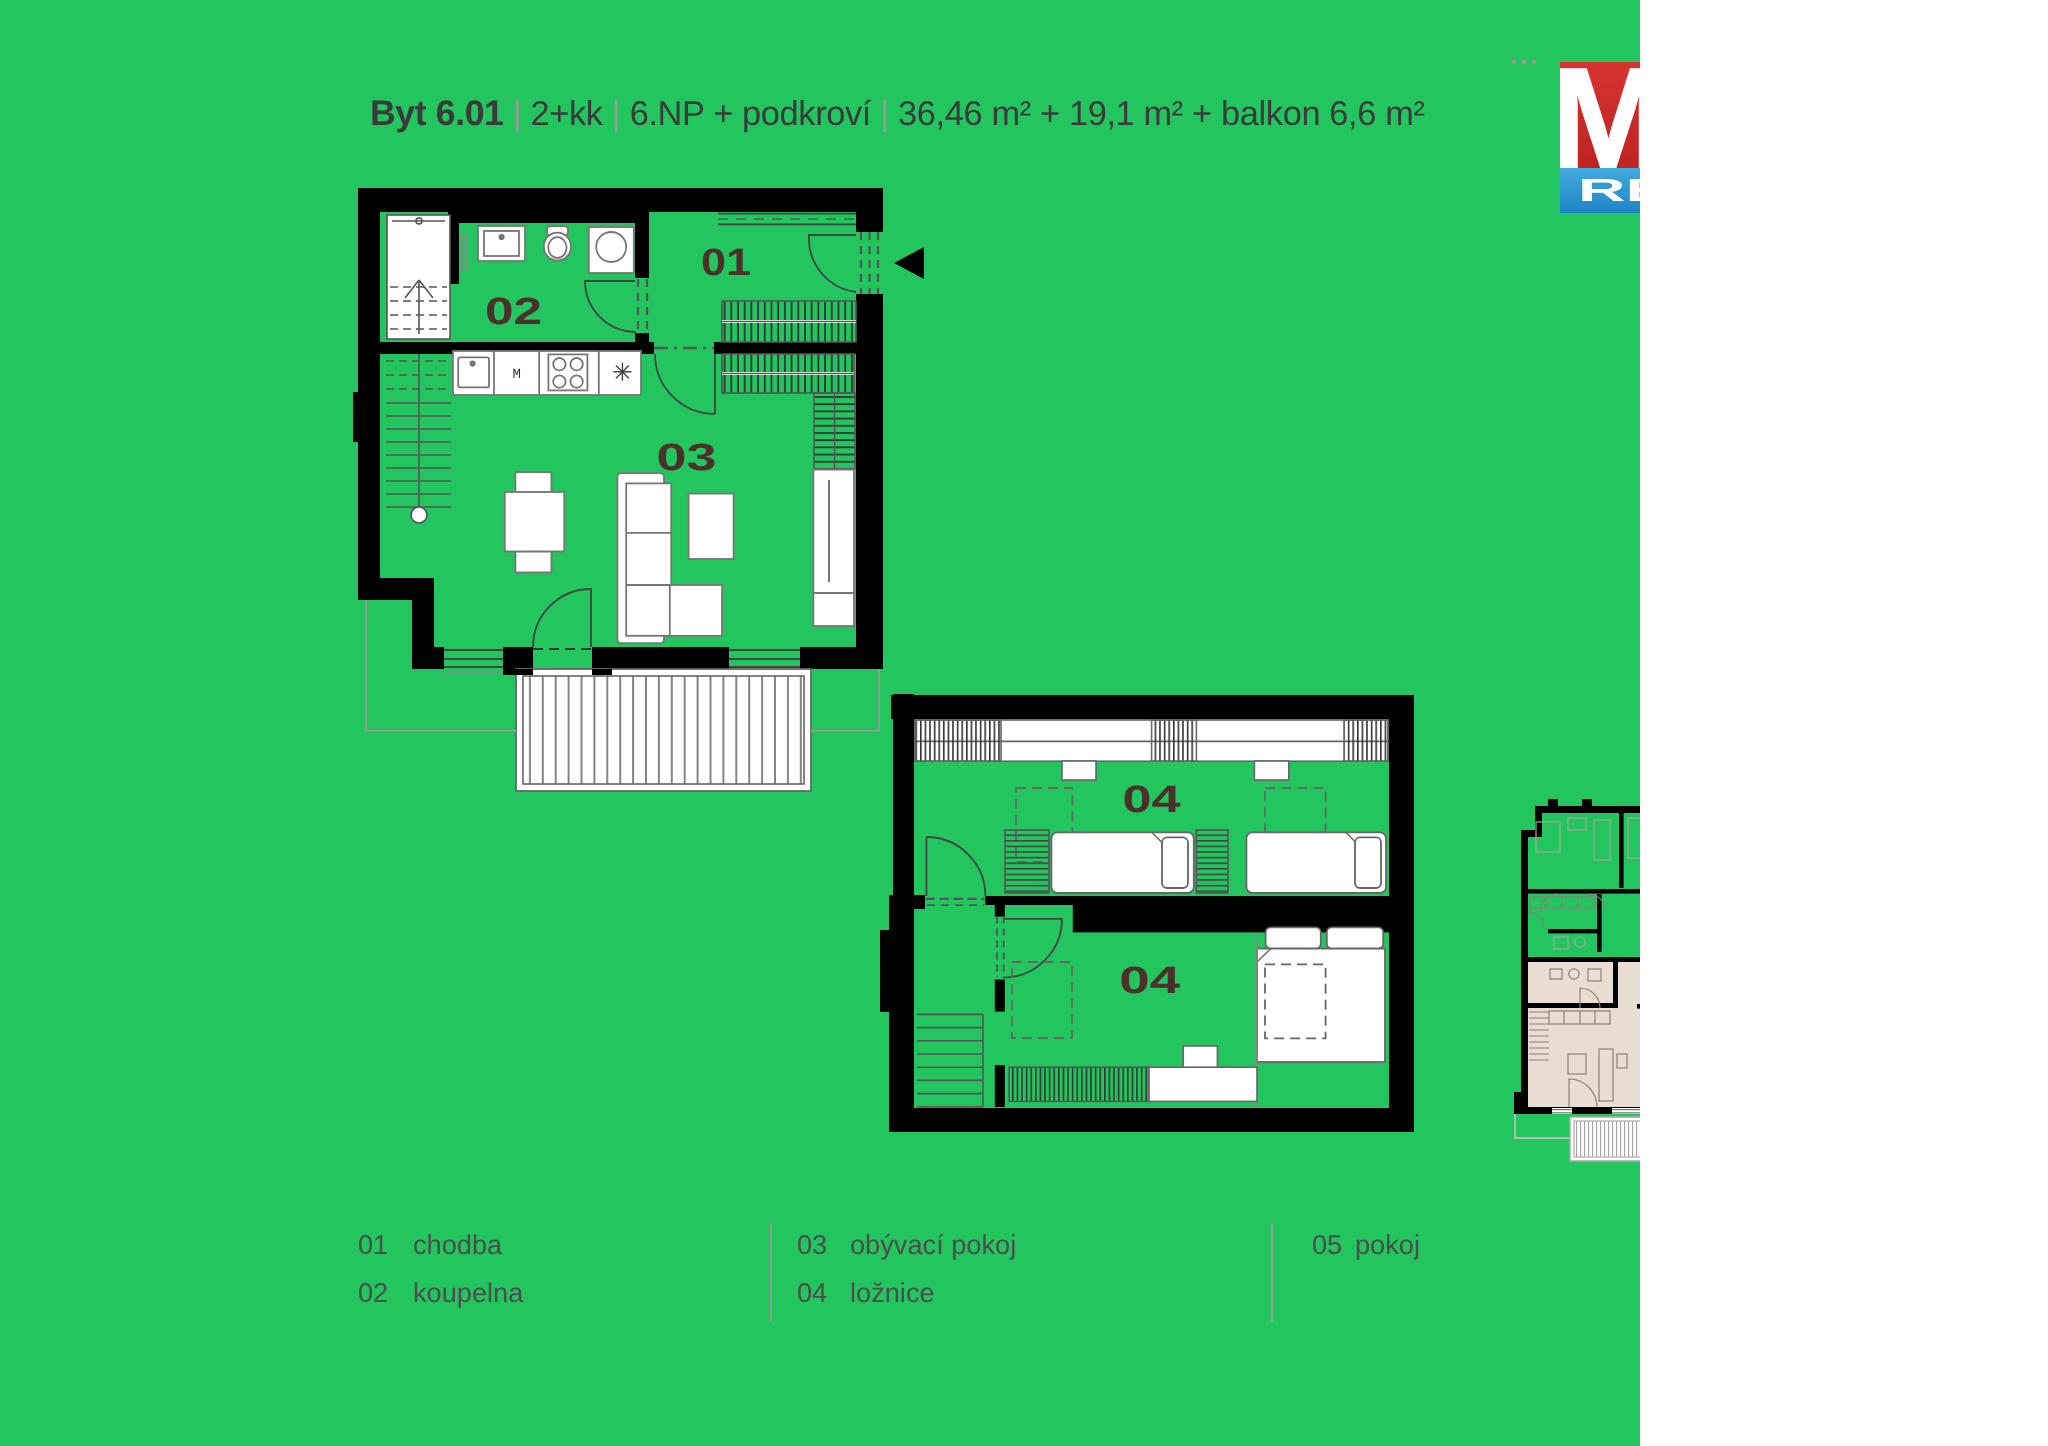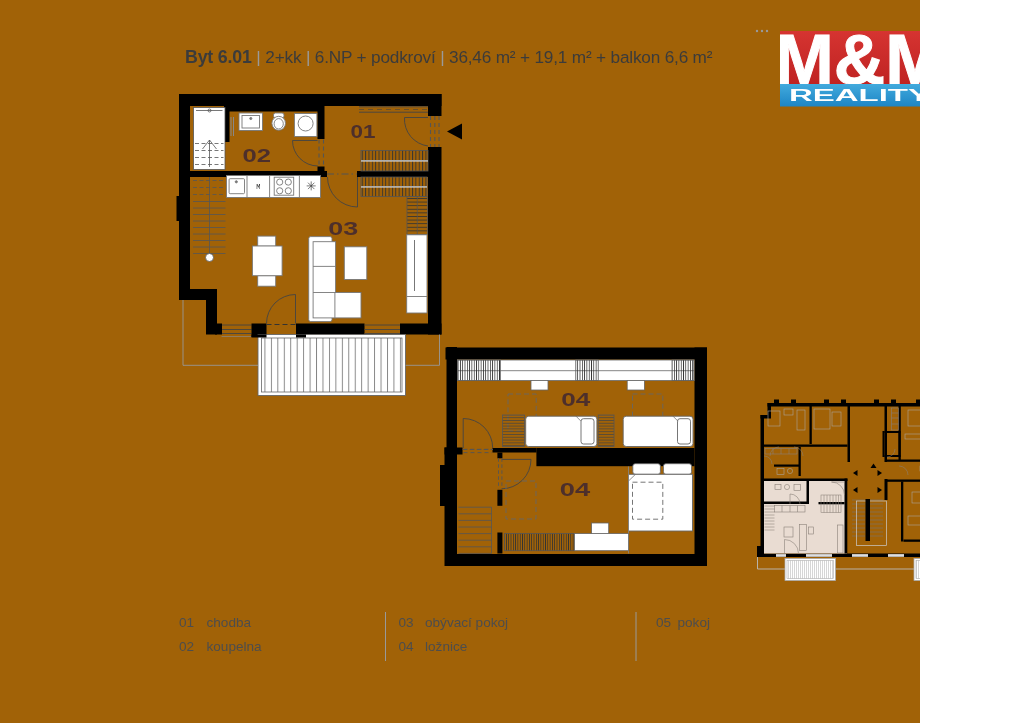--- a/index.html
+++ b/index.html
@@ -1,16 +1,16 @@
 <!DOCTYPE html>
 <html><head>
 <meta charset="utf-8">
 <style>
   html,body{margin:0;padding:0;background:#fff;}
-  .page{position:relative;width:920px;height:723px;background:#a16207;overflow:hidden;
+  .page{position:relative;width:820px;height:723px;background:#22c55e;overflow:hidden;
         font-family:"Liberation Sans", sans-serif;}
   svg{position:absolute;left:0;top:0;}
 </style>
 </head>
 <body>
 <div class="page">
 <svg width="1024" height="723" viewBox="0 0 1024 723">
 <defs>
   <pattern id="hv49" width="6.45" height="8" patternUnits="userSpaceOnUse">
     <path d="M0.5 0V8" stroke="#666" stroke-width="0.8"></path>

